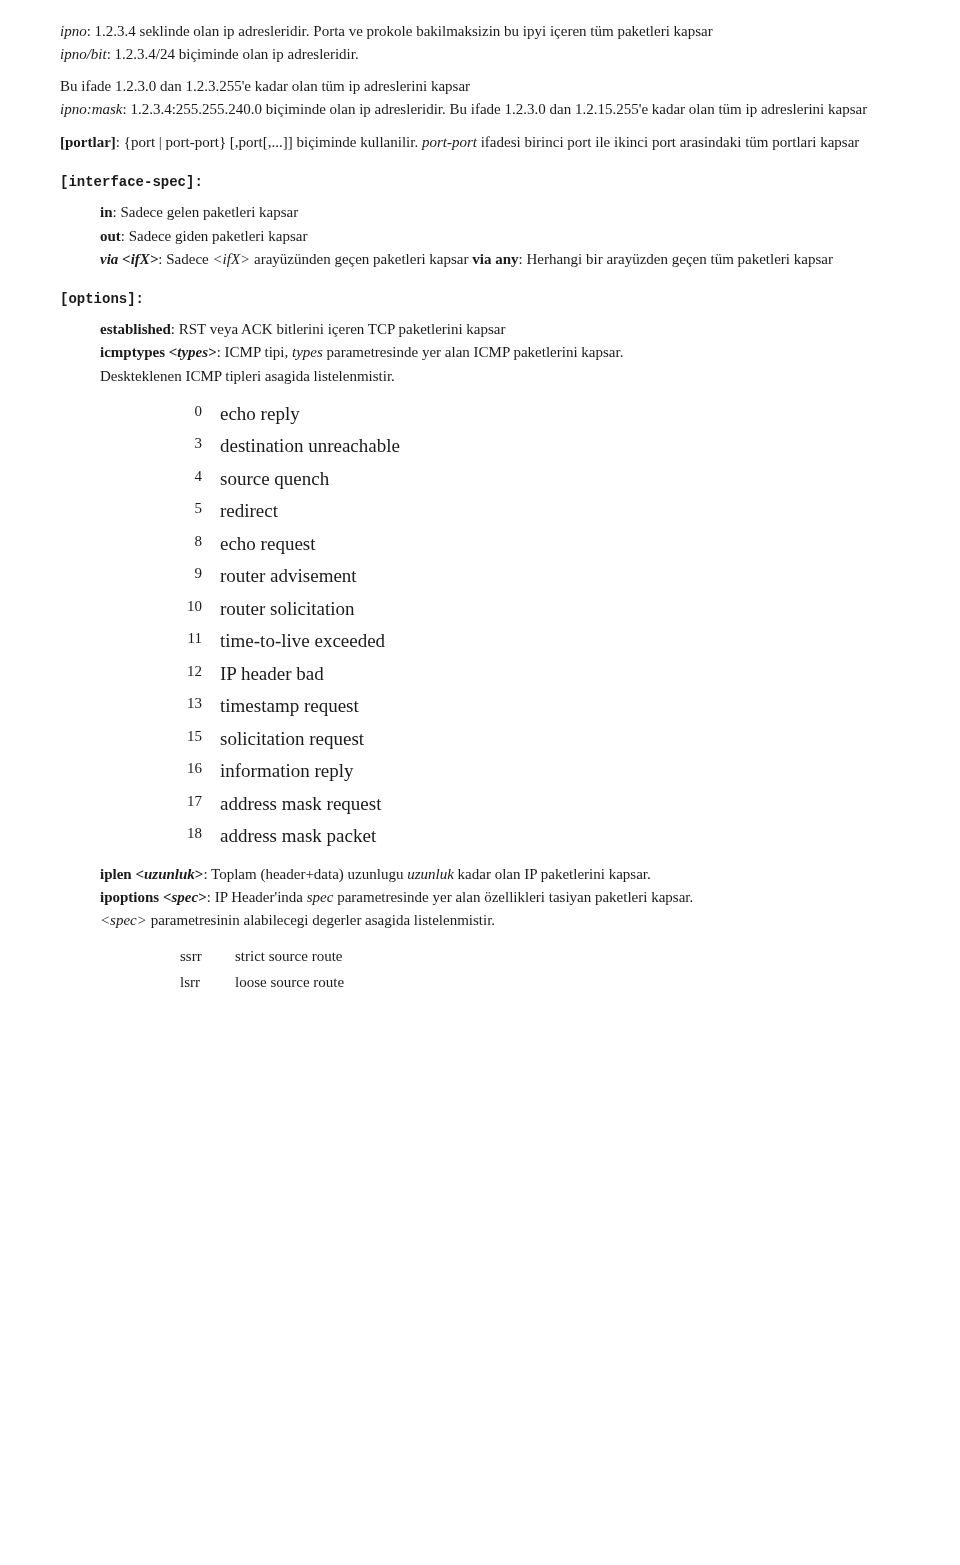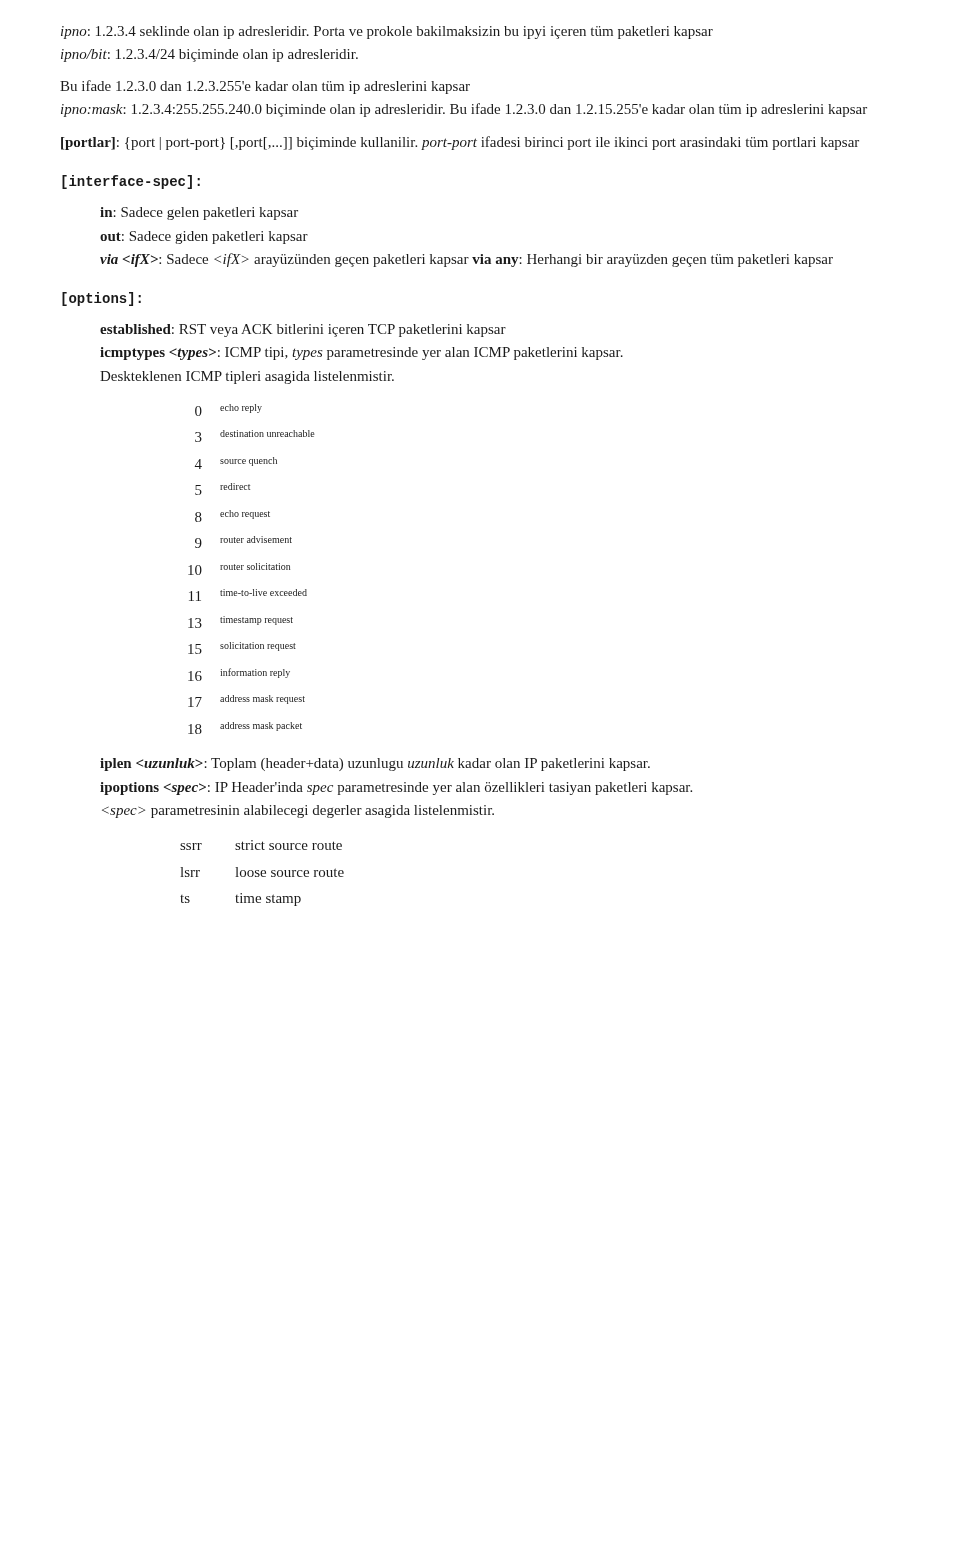--- a/index.html
+++ b/index.html
@@ -57,21 +57,21 @@
     }
     .icmp-num {
       width: 40px;
       text-align: right;
       padding-right: 18px;
       font-family: Georgia, serif;
       font-size: 15px;
     }
     .icmp-label {
       font-family: Georgia, serif;
-      font-size: 10px;
+      font-size: 19px;
     }
     .options-table {
       margin: 12px 0 4px 80px;
     }
     .options-row {
       display: flex;
       margin-bottom: 4px;
       line-height: 1.5;
     }
     .options-code {
@@ -154,20 +154,24 @@
         </div>
         <div class="icmp-row">
           <span class="icmp-num">10</span>
           <span class="icmp-label">router solicitation</span>
         </div>
         <div class="icmp-row">
           <span class="icmp-num">11</span>
           <span class="icmp-label">time-to-live exceeded</span>
         </div>
         <div class="icmp-row">
+          <span class="icmp-num">12</span>
+          <span class="icmp-label">IP header bad</span>
+        </div>
+        <div class="icmp-row">
           <span class="icmp-num">13</span>
           <span class="icmp-label">timestamp request</span>
         </div>
         <div class="icmp-row">
           <span class="icmp-num">15</span>
           <span class="icmp-label">solicitation request</span>
         </div>
         <div class="icmp-row">
           <span class="icmp-num">16</span>
           <span class="icmp-label">information reply</span>
@@ -190,22 +194,18 @@
 
       <div class="options-table">
         <div class="options-row">
           <span class="options-code">ssrr</span>
           <span class="options-label">strict source route</span>
         </div>
         <div class="options-row">
           <span class="options-code">lsrr</span>
           <span class="options-label">loose source route</span>
         </div>
-        <div class="options-row">
-          <span class="options-code">ts</span>
-          <span class="options-label">time stamp</span>
-        </div>
       </div>
 
     </div>
   </div>
 
 </div>
 
 </body></html>

